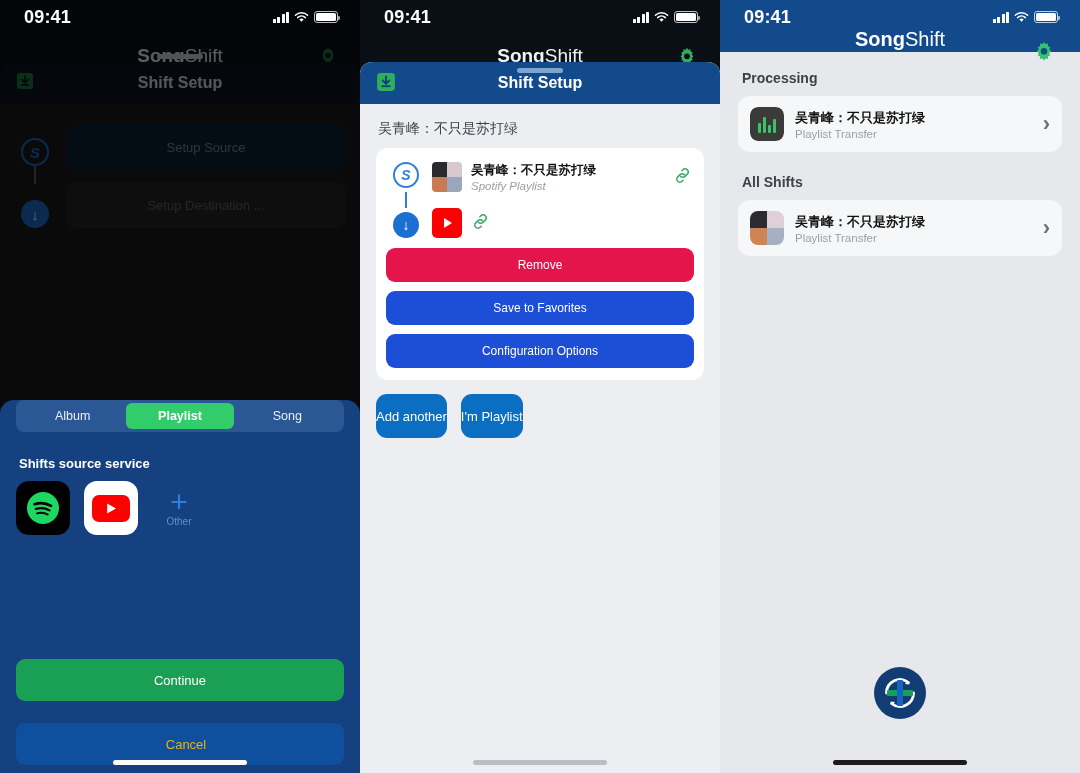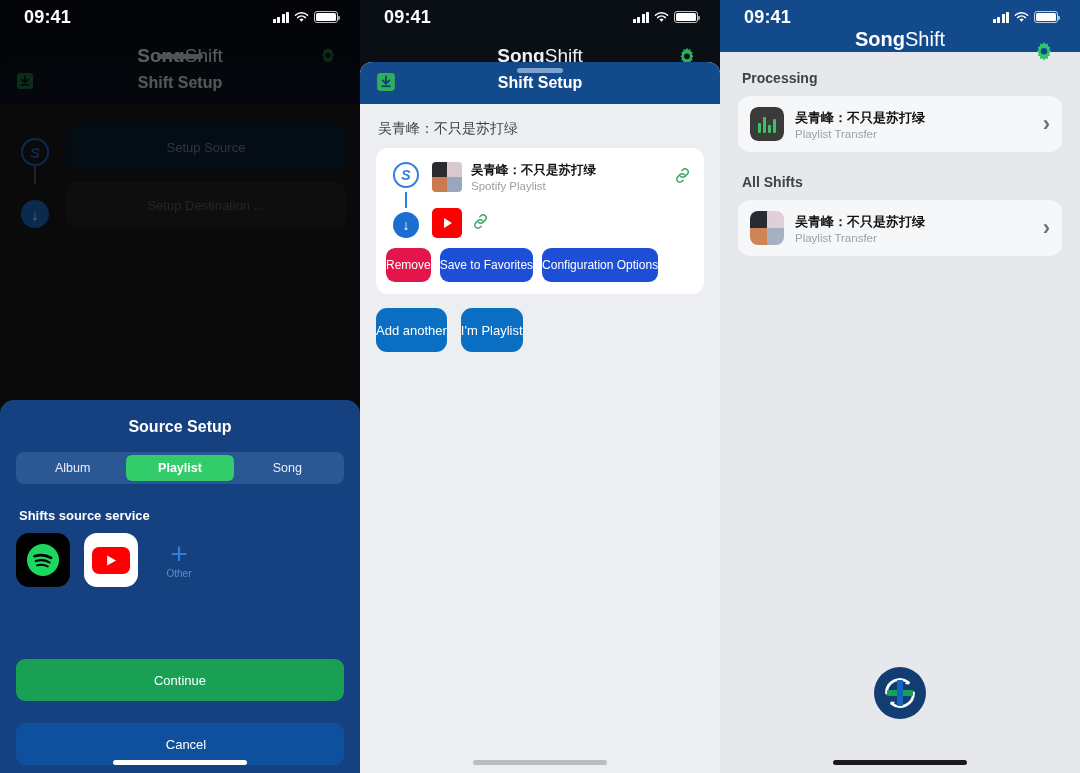--- a/index.html
+++ b/index.html
@@ -94,21 +94,21 @@
   .svc-tile.spotify { background:#000; }
   .svc-tile.ytm { background:#fff; }
   .svc-other { width:54px; height:54px; display:flex; flex-direction:column;
                align-items:center; justify-content:center; gap:1px; }
   .svc-other .plus { color:#2f7fdd; font-size:30px; line-height:26px; font-weight:300; }
   .svc-other .lbl { color:#5f8ec9; font-size:10px; }
   .sheet-actions { margin-top:auto; padding-bottom:8px; }
   .btn-continue { height:42px; border-radius:9px; background:#1aa055; color:#fff;
                   display:flex; align-items:center; justify-content:center;
                   font-size:13px; margin-bottom:22px; }
-  .btn-cancel { height:42px; border-radius:9px; background:#0e4f9e; color:#ffffff;
+  .btn-cancel { height:42px; border-radius:9px; background:#0e4f9e; color:#eab308;
                 display:flex; align-items:center; justify-content:center; font-size:13px;padding-left:12px; }
   .home-ind { position:absolute; bottom:8px; left:50%; transform:translateX(-50%);
               width:134px; height:5px; border-radius:3px; background:#fff; z-index:40; }
   .home-ind.dark { background:#1b1b1b; }
   .home-ind.gray { background:#b9bdc4; }
 
   
   .sheet2 { position:absolute; left:0; right:0; top:62px; bottom:0;
             background:#eceef1; border-radius:12px 12px 0 0; z-index:20; overflow:hidden; }
   .sheet2-hdr { height:42px; background:#124a8c; display:flex; align-items:center;
@@ -135,23 +135,23 @@
   .mosaic { display:grid; grid-template-columns:1fr 1fr; grid-template-rows:1fr 1fr;
             width:100%; height:100%; }
   .mosaic span { display:block; }
   .yt-tile { width:30px; height:30px; border-radius:5px; background:#ff0000;
              display:flex; align-items:center; justify-content:center; flex-shrink:0; }
   .yt-tile .tri { width:0; height:0; border-left:8px solid #fff;
                   border-top:5px solid transparent; border-bottom:5px solid transparent;
                   margin-left:2px; }
   .row-txt { flex:1; min-width:0; }
   .row-t1 { font-size:12.5px; color:#111; font-weight:bold; white-space:nowrap; }
-  .row-t2 { font-size:11.5px; color:#9aa0a6; margin-top:1px; white-space:nowrap; }
+  .row-t2 { font-size:11.5px; color:#9aa0a6; margin-top:1px; white-space:nowrap;font-style:italic; }
   .link-ico { flex-shrink:0; }
-  .card-btns { display:flex; flex-direction:row; gap:9px; }
+  .card-btns { display:flex; flex-direction:column; gap:9px; }
   .btn { height:34px; border-radius:9px; display:flex; align-items:center;
          justify-content:center; font-size:12px; color:#fff; }
   .btn.remove { background:#e4154b; }
   .btn.blue { background:#1d4ed8; }
   .p2-outer-btns { margin-top:14px; display:flex; gap:14px; }
   .btn-big { height:44px; border-radius:11px; background:#0a6fc2; color:#fff;
              display:flex; align-items:center; justify-content:center; font-size:13px; }
 
   
   .p3 { position:absolute; inset:0; background:#e6e8ec; }
@@ -238,21 +238,20 @@
       <div class="btn-stack">
         <div class="btn-src">Setup Source</div>
         <div class="btn-dst">Setup Destination ...</div>
       </div>
     </div>
   </div>
 
   <div class="dimmer"></div>
 
   <div class="src-sheet">
-    <div class="src-title">Source Setup</div>
     <div class="seg">
       <div class="seg-item">Album</div>
       <div class="seg-item on">Playlist</div>
       <div class="seg-item">Song</div>
     </div>
     <div class="src-label">Shifts source service</div>
     <div class="svc-row">
       <div class="svc">
         <div class="svc-tile spotify">
           <svg width="40" height="40" viewBox="0 0 40 40">

